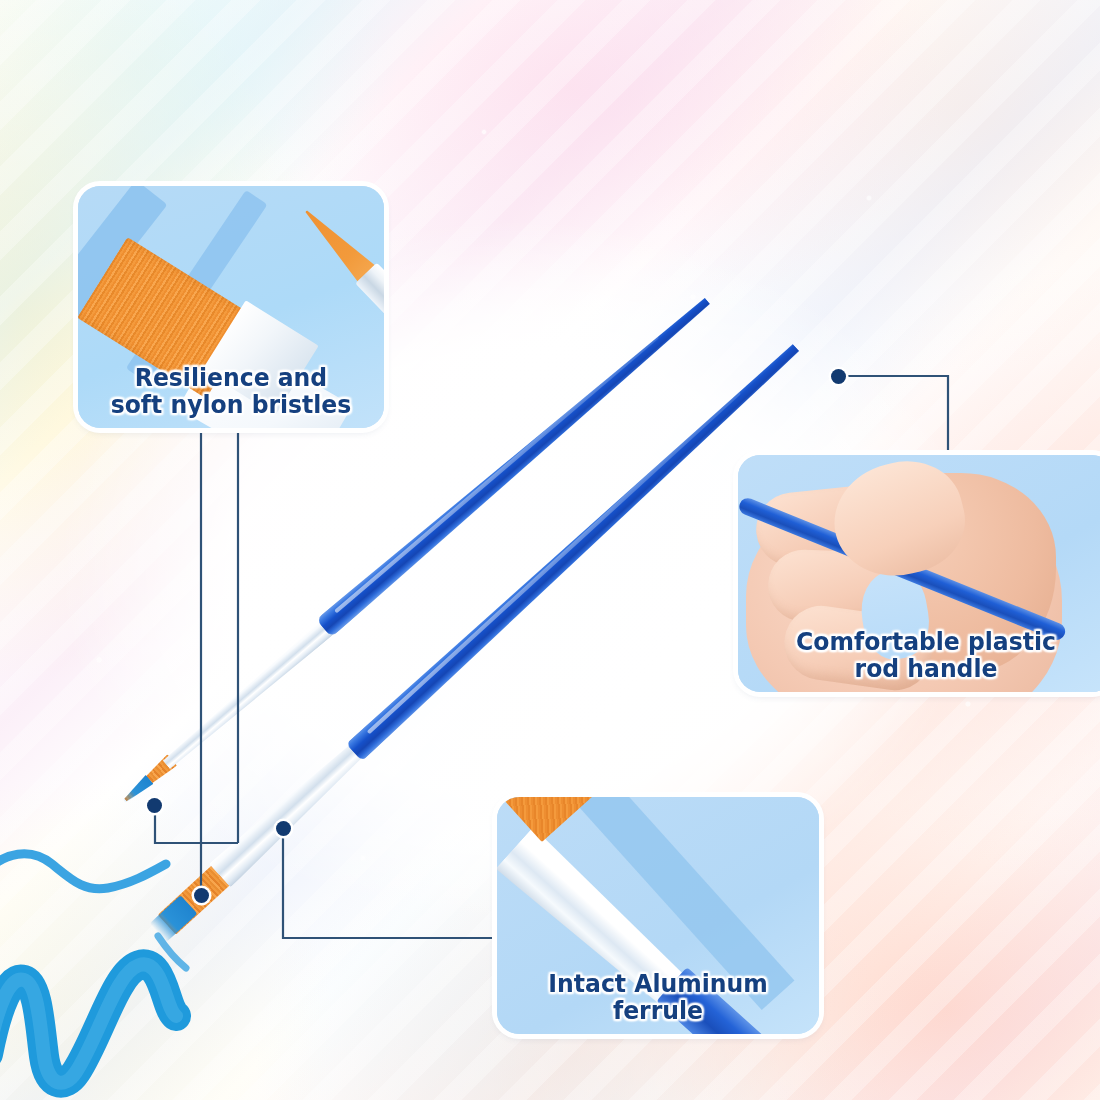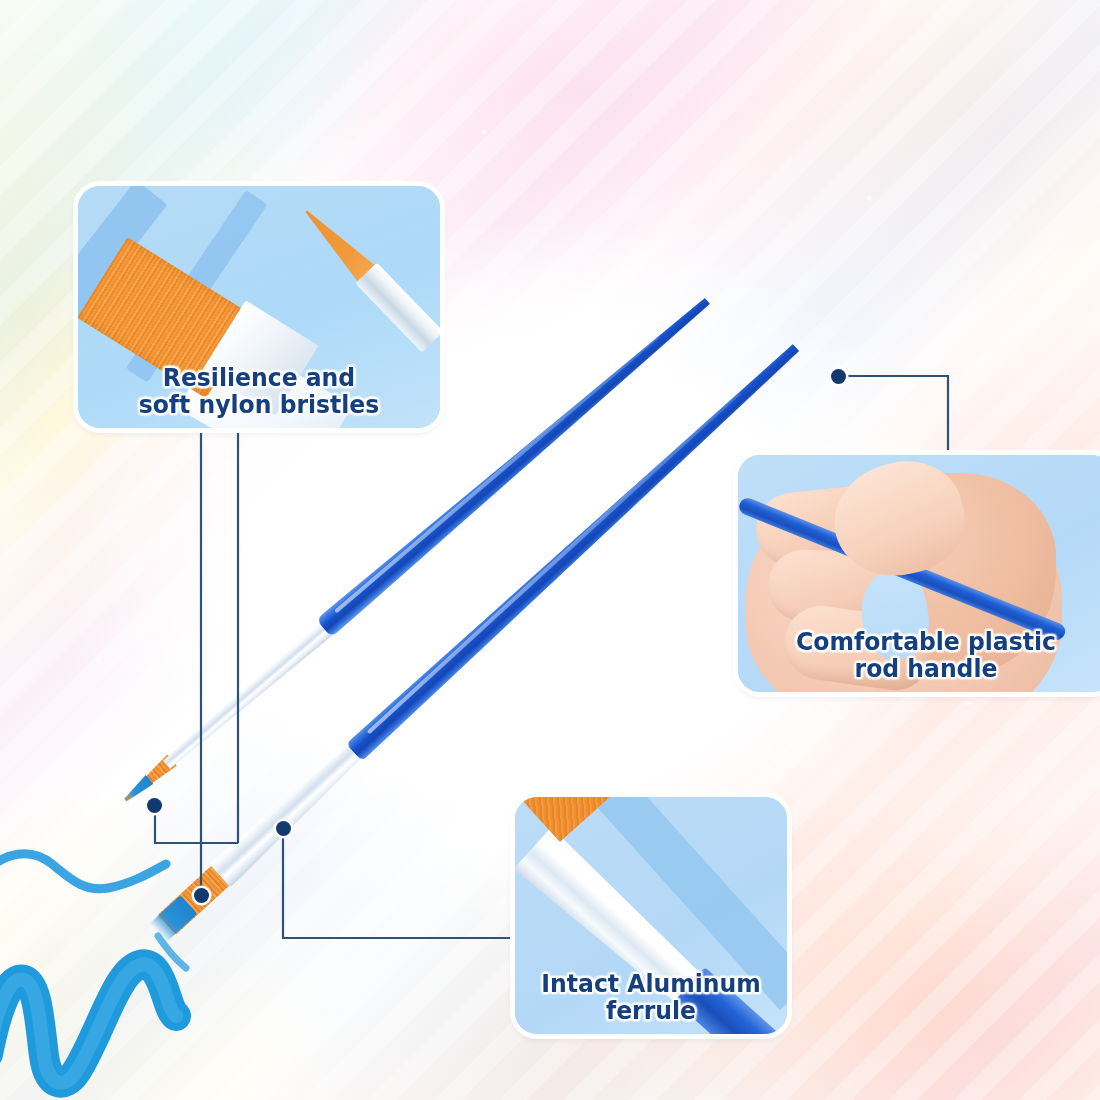--- a/index.html
+++ b/index.html
@@ -133,27 +133,27 @@
     line-height: 1.08;
     color: #15407f;
     transform: scaleX(.94);
     text-shadow:
       -2px 0 2px #fff, 2px 0 2px #fff, 0 -2px 2px #fff, 0 2px 2px #fff,
       -2px -2px 2px #fff, 2px 2px 2px #fff, -2px 2px 2px #fff, 2px -2px 2px #fff;
     pointer-events: none;
   }
 
   
-  #card-bristles { left: 78px; top: 186px; width: 362px; height: 242px; text-decoration: underline; }
+  #card-bristles { left: 78px; top: 186px; width: 306px; height: 242px; text-decoration: underline; }
   #card-bristles .photo { background: linear-gradient(160deg,#b6daf6 0%, #addaf8 55%, #c2e2fa 100%); }
   
   #card-handle { left: 738px; top: 455px; width: 376px; height: 237px; }
   #card-handle .photo { background: linear-gradient(150deg,#bfdef8 0%,#b4d9f7 60%,#c7e4fb 100%); }
   
-  #card-ferrule { left: 515px; top: 797px; width: 272px; height: 237px; }
+  #card-ferrule { left: 497px; top: 797px; width: 322px; height: 237px; }
   #card-ferrule .photo { background: linear-gradient(150deg,#bcdcf7 0%,#b3d8f6 60%,#c5e3fa 100%); }
 
   
   .b1-shadow1 {
     position:absolute; left:58px; top:-6px; width:40px; height:230px;
     background:#8cc2ef; border-radius:4px;
     transform: rotate(38deg); transform-origin: top left; opacity:.85;
   }
   .b1-shadow2 {
     position:absolute; left:168px; top:4px; width:26px; height:215px;

